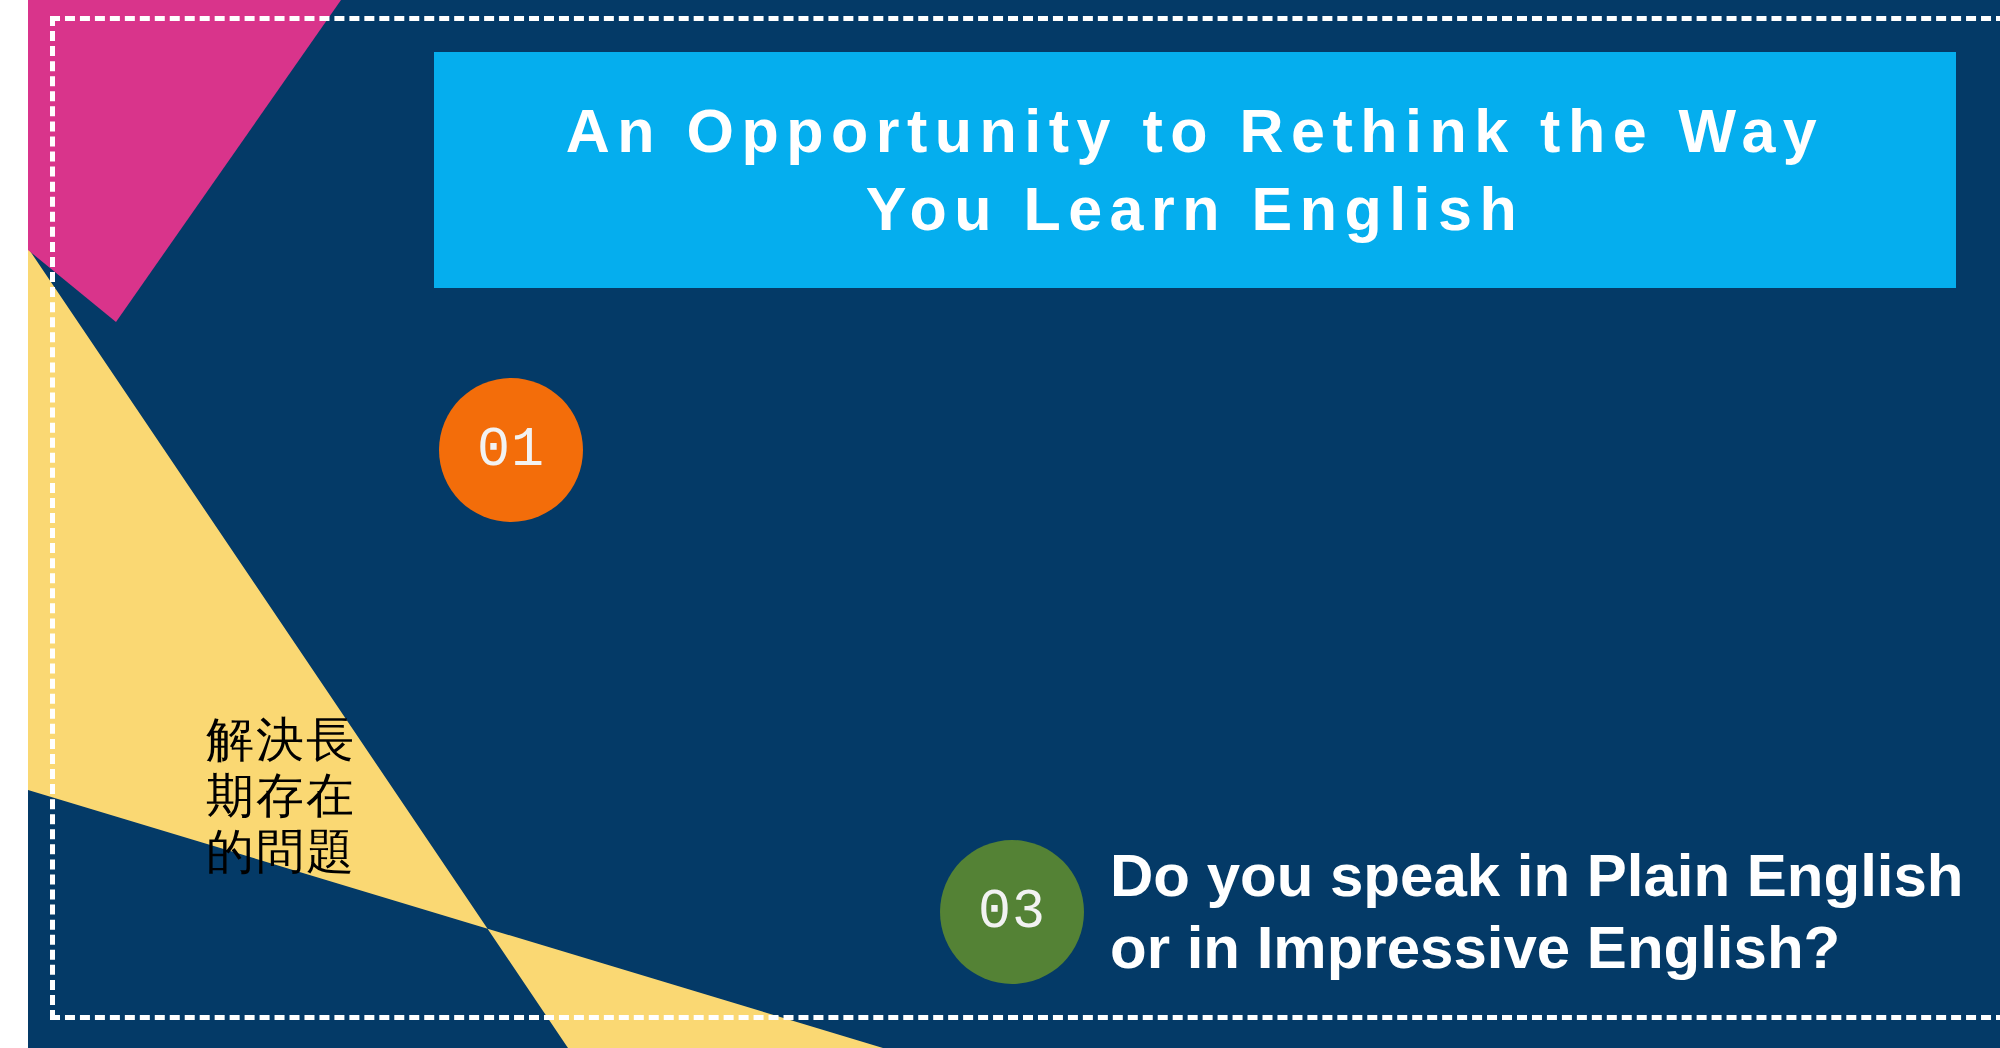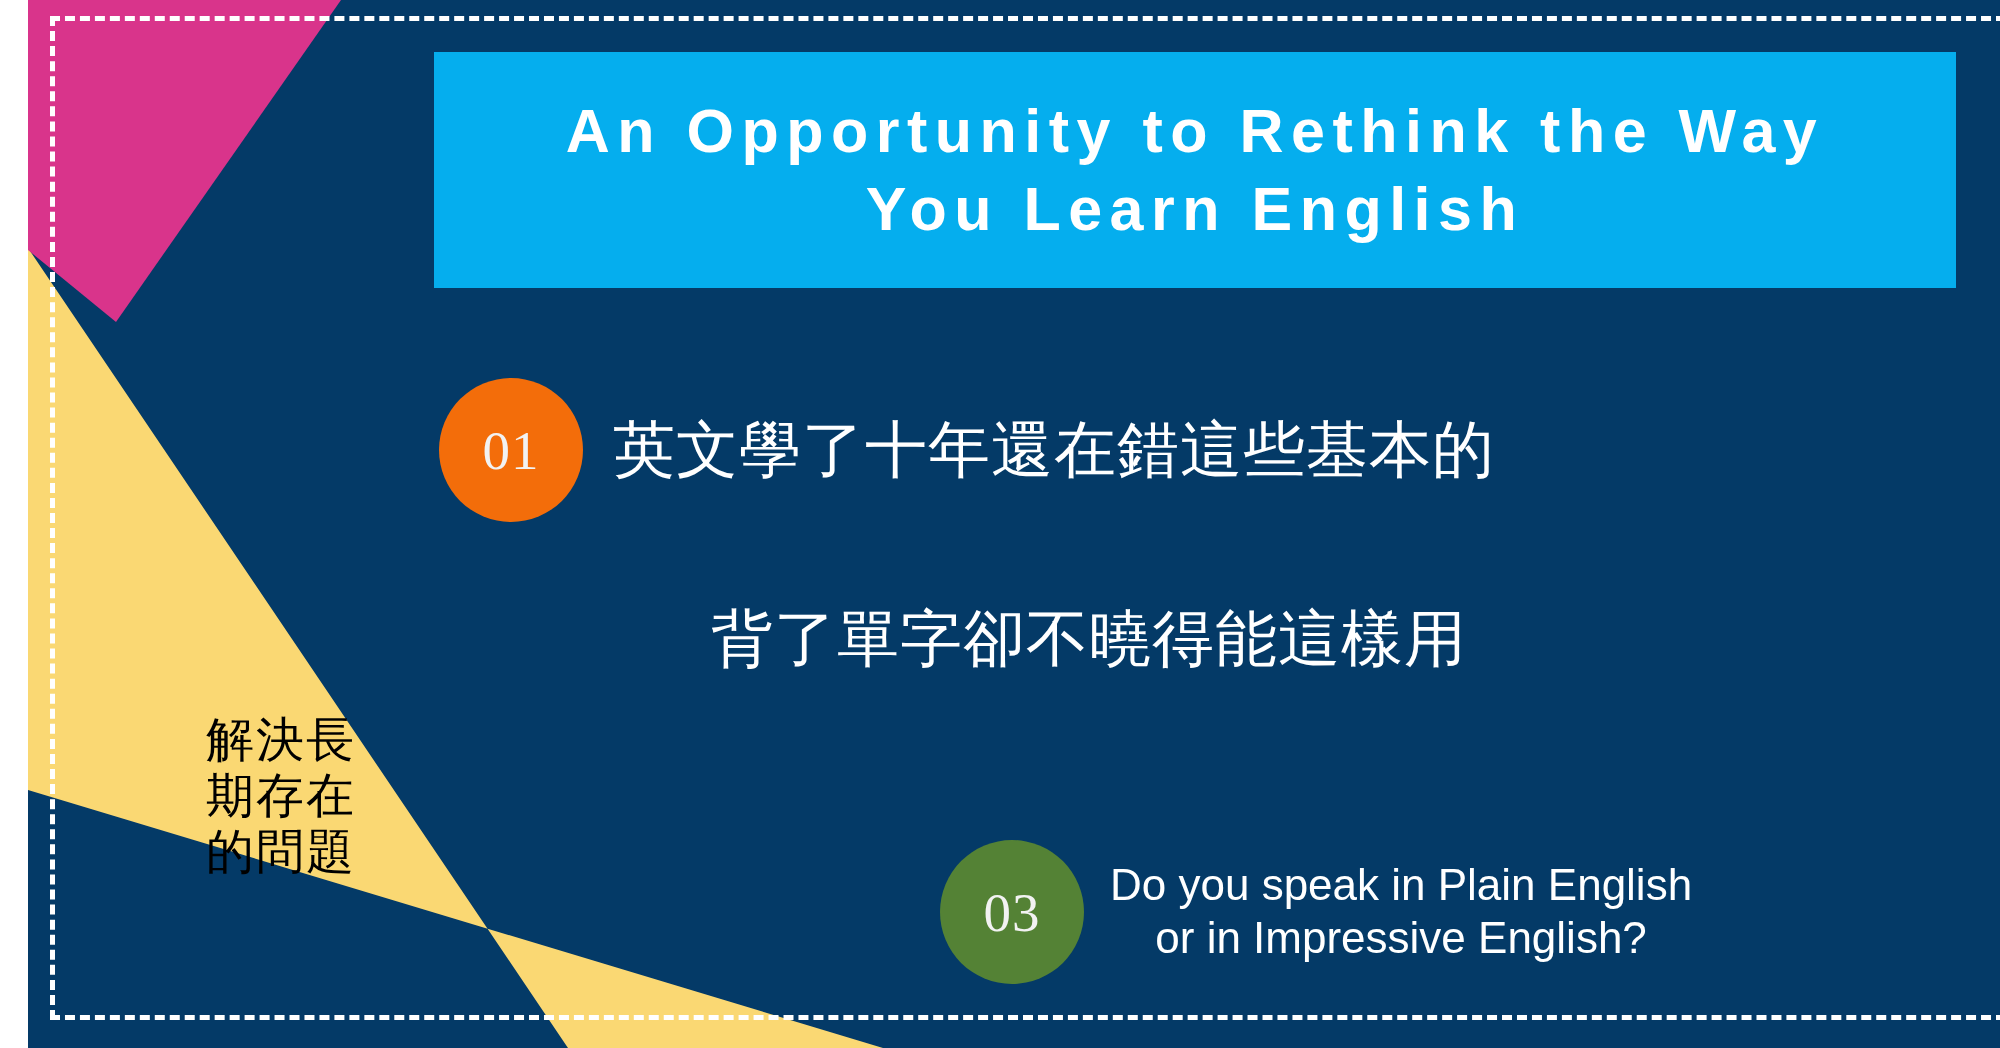--- a/index.html
+++ b/index.html
@@ -74,40 +74,40 @@
     height: 144px;
     border-radius: 50%;
     flex: 0 0 144px;
     display: flex;
     align-items: center;
     justify-content: center;
     color: #f2f2f2;
     font-size: 55px;
     font-weight: 400;
     letter-spacing: 1px;
-    font-family: Liberation Serif, serif;
+    font-family: Liberation Mono, monospace;
   }
   .row-text {
     color: #ffffff;
     font-family: "Liberation Sans", "DejaVu Sans", sans-serif;
   }
   .row-text.cjk {
     font-size: 62px;
     font-weight: 400;
     line-height: 1.15;
     margin-left: 30px;
     letter-spacing: 1px;
   }
   .row-text.latin {
-    font-size: 44px;
-    font-weight: normal;
+    font-size: 60px;
+    font-weight: bold;
     line-height: 1.2;
     margin-left: 26px;
     white-space: pre-line;
-    text-align: center;
+    text-align: left;
   }
 
   
   .left-label {
     position: absolute;
     left: 178px;
     top: 712px;
     width: 260px;
     color: #000000;
     font-size: 48px;
@@ -135,25 +135,23 @@
     <div class="title-text">An Opportunity to Rethink the Way
 You Learn English</div>
   </div>
 
   <div class="left-label">解決長
 期存在
 的問題</div>
 
   <div class="list-row" style="left:411px; top:378px;">
     <div class="num-badge" style="background:#f36d0a;">01</div>
-    <div class="row-text cjk">英文學了十年還在錯這些基本的</div>
   </div>
 
   <div class="list-row" style="left:653px; top:603px;">
-    <div class="row-text cjk">背了單字卻不曉得能這樣用</div>
   </div>
 
   <div class="list-row" style="left:912px; top:840px;">
     <div class="num-badge" style="background:#548235;">03</div>
     <div class="row-text latin">Do you speak in Plain English
 or in Impressive English?</div>
   </div>
 
 </div>
 

